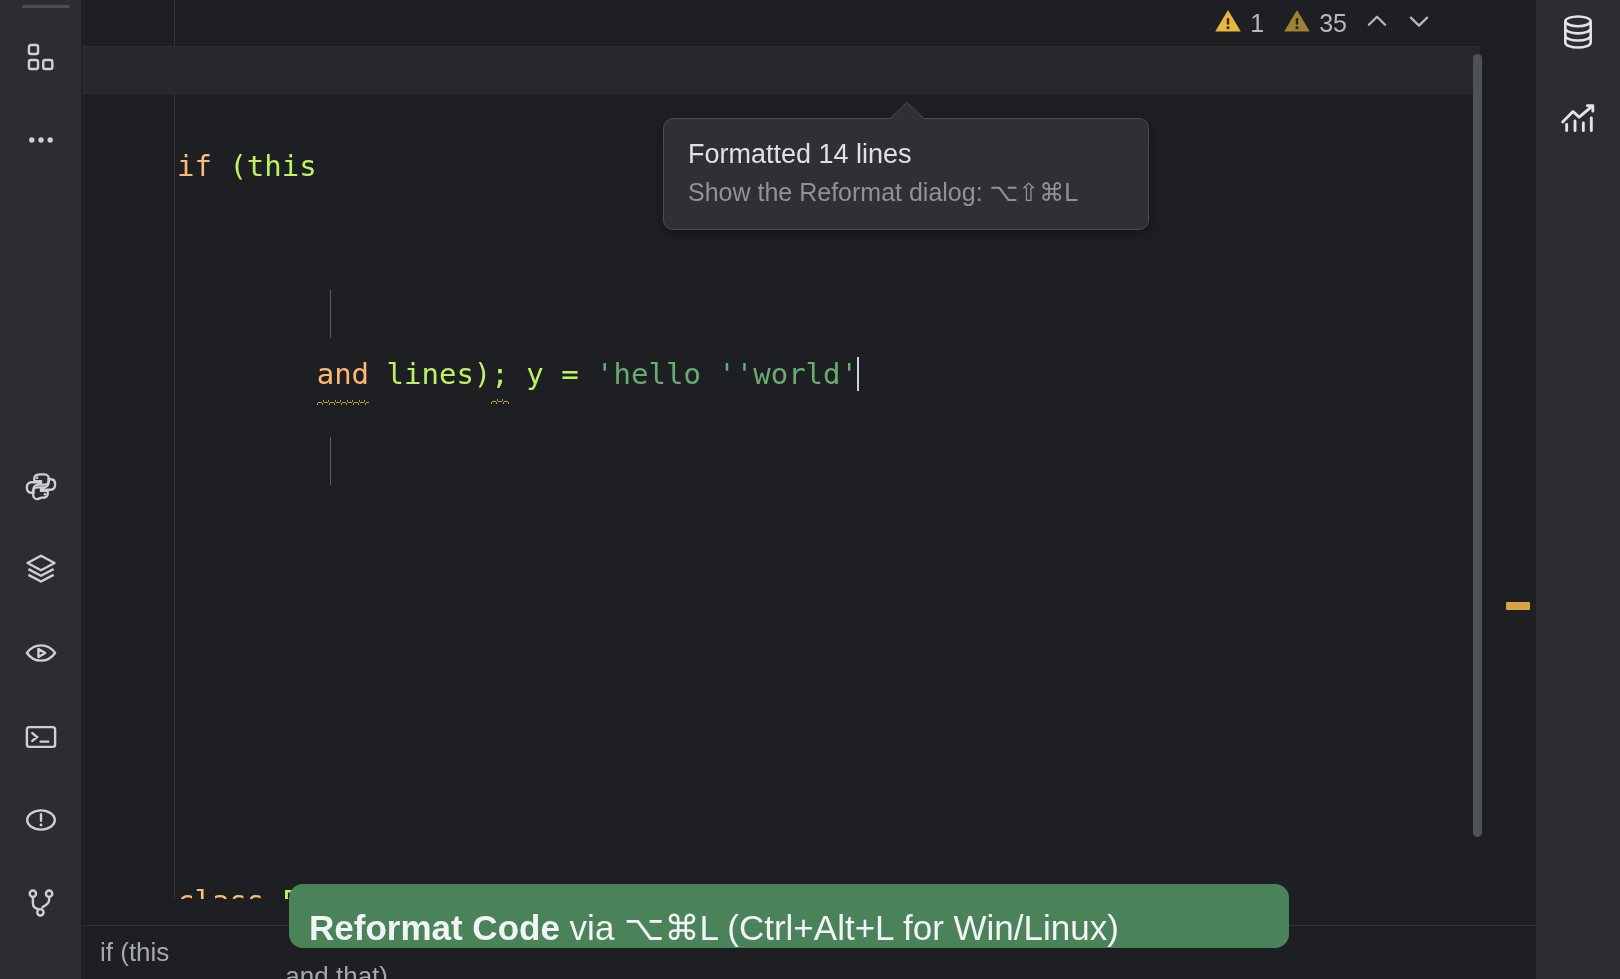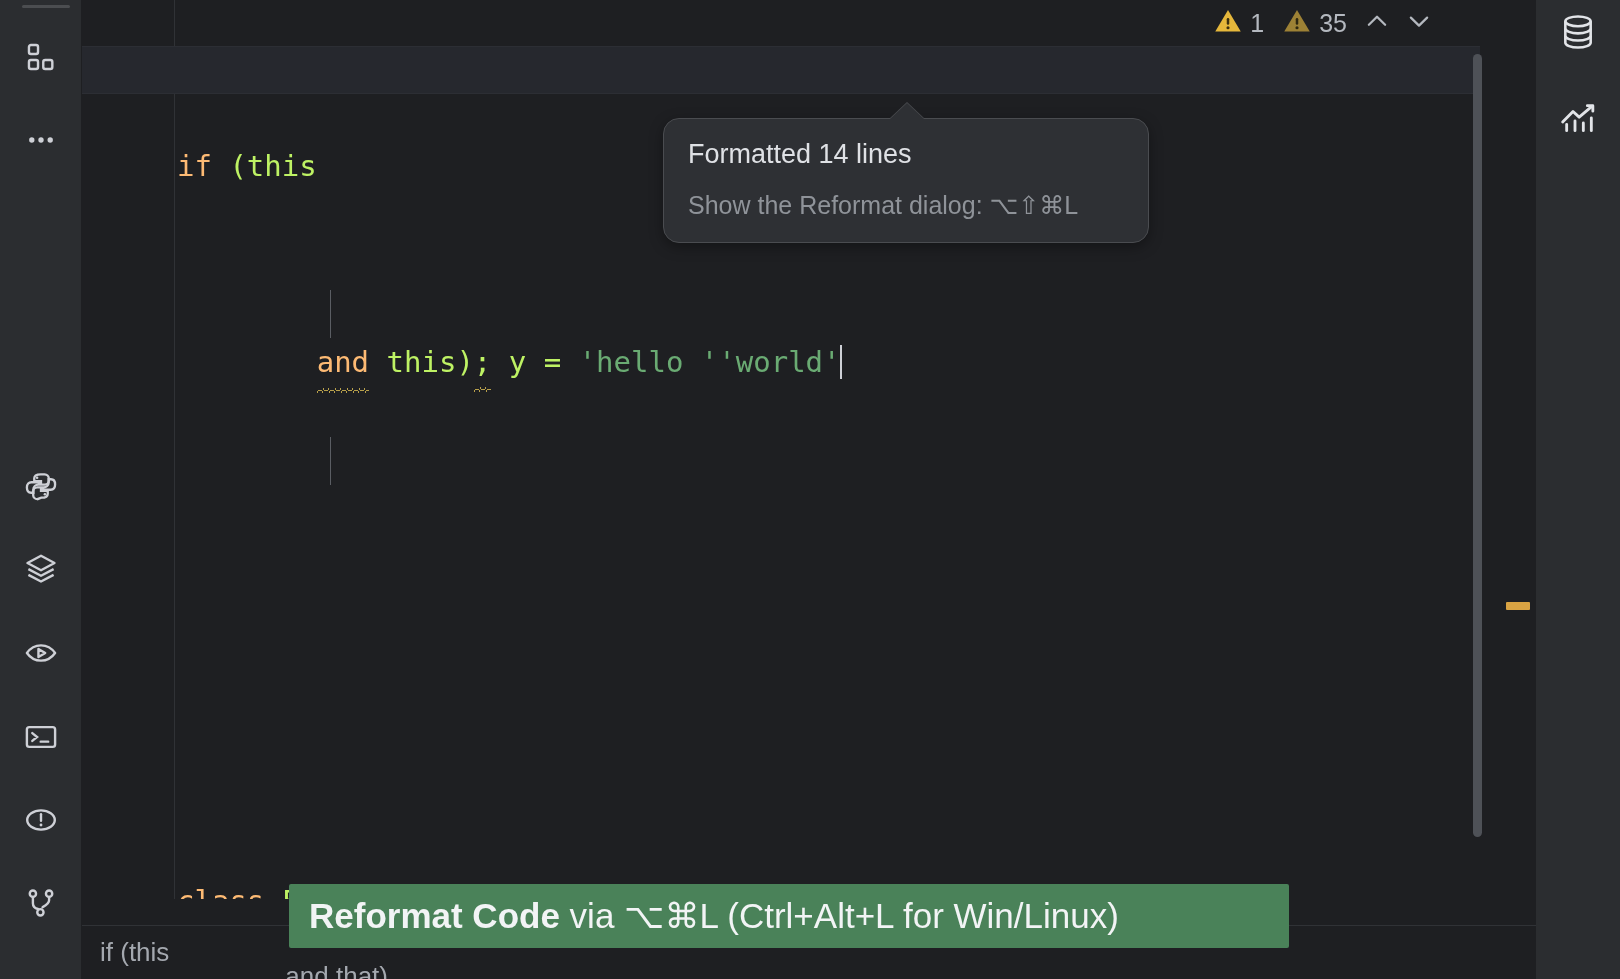--- a/index.html
+++ b/index.html
@@ -108,20 +108,21 @@
   
   .kw   { color: #fdba74; }              
   .plain{ color: #bef264; }              
   .str  { color: #6aab73; }              
   .builtin { color: #8888c6; }              
 
   
   .wavy {
     position: relative;
     display: inline-block;
+    margin-top: 12px;
   }
   .wavy::after {
     content: "";
     position: absolute;
     left: 0; right: 0; bottom: -6px;
     height: 5px;
     background-image:
       radial-gradient(circle at 3px 5px, transparent 2.4px, #b8a04b 2.5px, #b8a04b 3.4px, transparent 3.5px),
       radial-gradient(circle at 9px 0px, transparent 2.4px, #b8a04b 2.5px, #b8a04b 3.4px, transparent 3.5px);
     background-size: 12px 6px;
@@ -172,21 +173,21 @@
     cursor: pointer;
   }
 
   
   .balloon {
     position: absolute;
     left: 581px; top: 118px;
     width: 486px;
     background: #2e3034;
     border: 1px solid #4a4c50;
-    border-radius: 16px;
+    border-radius: 10px;
     padding: 17px 22px 20px 24px;
     z-index: 40;
     box-shadow: 0 4px 14px rgba(0,0,0,0.35);
   }
   .balloon-arrow {
     position: absolute;
     left: 226px; top: -16px;
     width: 0; height: 0;
     border-left: 17px solid transparent;
     border-right: 17px solid transparent;
@@ -204,21 +205,21 @@
   }
   .balloon-title {
     font-size: 27px;
     color: #dfe1e5;
     line-height: 36px;
   }
   .balloon-sub {
     font-size: 25px;
     color: #8f9399;
     line-height: 34px;
-    margin-top: 16px;
+    margin-top: 3px;
   }
 
   
   .scroll-track {
     position: absolute;
     right: 52px; top: 46px;
     width: 14px; height: 853px;
   }
   .scroll-thumb {
     position: absolute;
@@ -259,22 +260,22 @@
     cursor: pointer;
   }
   .crumb:first-child { padding-left: 18px; }
 
   
   .banner {
     position: absolute;
     left: 289px; bottom: 31px;
     width: 1000px; height: 64px;
     background: #4a8259;
-    border-radius: 2px;
-    display: flex; align-items: center;
+    border-radius: 14px;
+    display: flex; align-items: flex-end;
     padding: 0 20px;
     z-index: 60;
   }
   .banner-text {
     font-family: "Liberation Sans", sans-serif;
     font-size: 35px;
     color: #f2f4f5;
     white-space: nowrap;
   }
   .banner-text b { font-weight: bold; }
@@ -375,21 +376,21 @@
 
     <div class="code-area">
 
       <div class="indent-guide" style="left:155px; top:290px; height:48px;"></div>
       <div class="indent-guide" style="left:155px; top:437px; height:48px;"></div>
 
       <div class="code" style="top:-5px; left:1px;">
 
         <div class="line"><span class="kw">if</span><span class="plain"> (this</span></div>
 
-        <div class="line">        <span class="kw wavy">and</span><span class="plain"> this)</span><span class="plain wavy wavy-thin">;</span><span class="plain"> y = </span><span class="str">'hello '</span><span class="str">'world'</span><span class="caret"></span></div>
+        <div class="line">        <span class="kw wavy">and</span><span class="plain"> lines)</span><span class="plain wavy wavy-thin">;</span><span class="plain"> y = </span><span class="str">'hello '</span><span class="str">'world'</span><span class="caret"></span></div>
 
         <div class="line"> </div>
         <div class="line"> </div>
 
         <div class="line"><span class="kw">class</span><span class="plain"> Foo(</span><span class="builtin">object</span><span class="plain">):</span></div>
 
         
 
         
 

